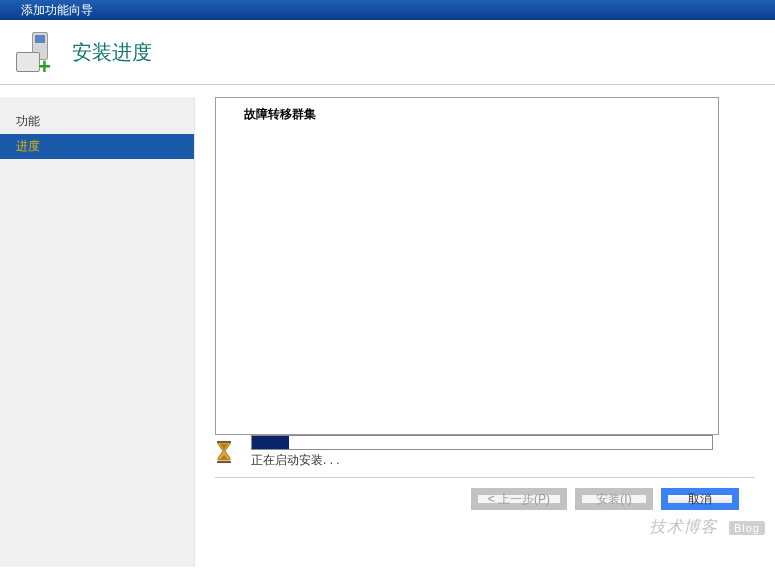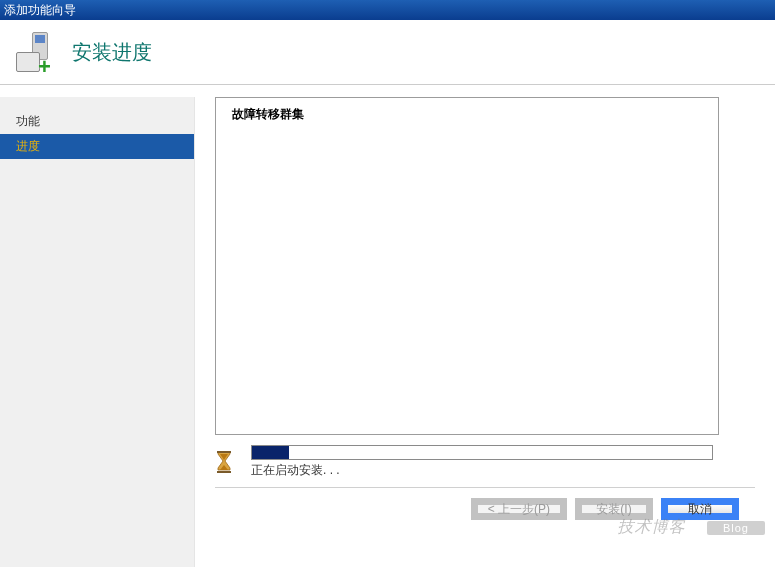--- a/index.html
+++ b/index.html
@@ -12,21 +12,21 @@
       overflow: hidden;
       position: relative;
     }
     .titlebar {
       background: linear-gradient(to bottom, #1e5fb3 0%, #0a3d8f 100%);
       height: 20px;
       color: #fff;
       font-size: 12px;
       display: flex;
       align-items: center;
-      padding: 0 4px;
+      padding: 0 21px;
     }
     .header {
       height: 65px;
       background: #fff;
       border-bottom: 1px solid #ccc;
       display: flex;
       align-items: center;
       padding-left: 14px;
       gap: 14px;
     }
@@ -109,32 +109,31 @@
     .instruction {
       font-size: 12px;
       color: #333;
       margin-bottom: 8px;
     }
     .listbox {
       border: 1px solid #9c9c9c;
       width: 504px;
       height: 338px;
       background: #fff;
-      padding: 8px 16px;
+      padding: 8px 28px;
       overflow: auto;
     }
     .feature-item {
       font-weight: bold;
       font-size: 12px;
     }
     .progress-row {
       display: flex;
       align-items: center;
       gap: 18px;
-      margin-top: 10px;
       width: 504px;
     }
     .hourglass {
       width: 18px;
       height: 22px;
       position: relative;
     }
     .hourglass svg { width: 18px; height: 22px; }
     .progress-col {
       flex: 1;
@@ -201,24 +200,24 @@
       pointer-events: none;
     }
     .watermark .sub {
       font-size: 16px;
       letter-spacing: 1px;
     }
     .watermark .blog {
       font-size: 11px;
       background: rgba(120,120,120,0.35);
       color: #fff;
-      padding: 1px 16px;
+      padding: 1px 5px;
       border-radius: 2px;
       font-style: normal;
-      margin-left: 16px;
+      margin-left: 6px;
     }
   </style>
 </head>
 <body>
 
 <div class="titlebar">
   <span>添加功能向导</span>
 </div>
 
 <div class="header">

